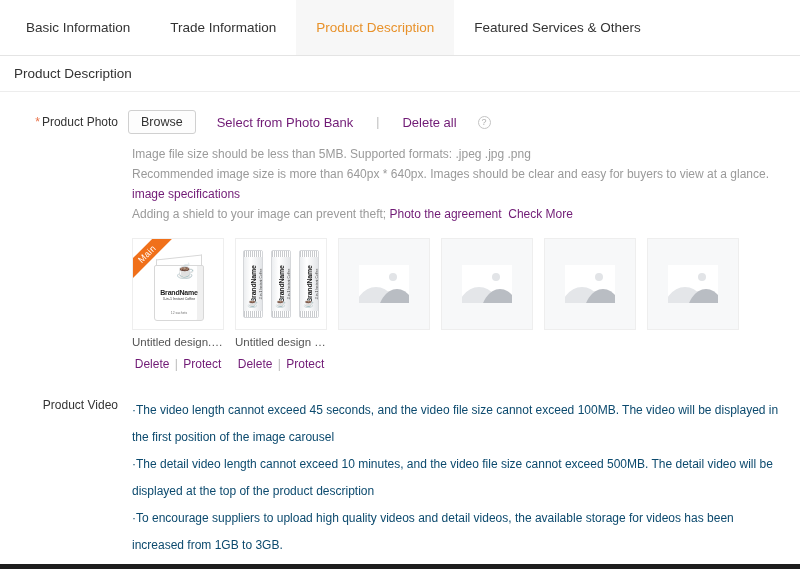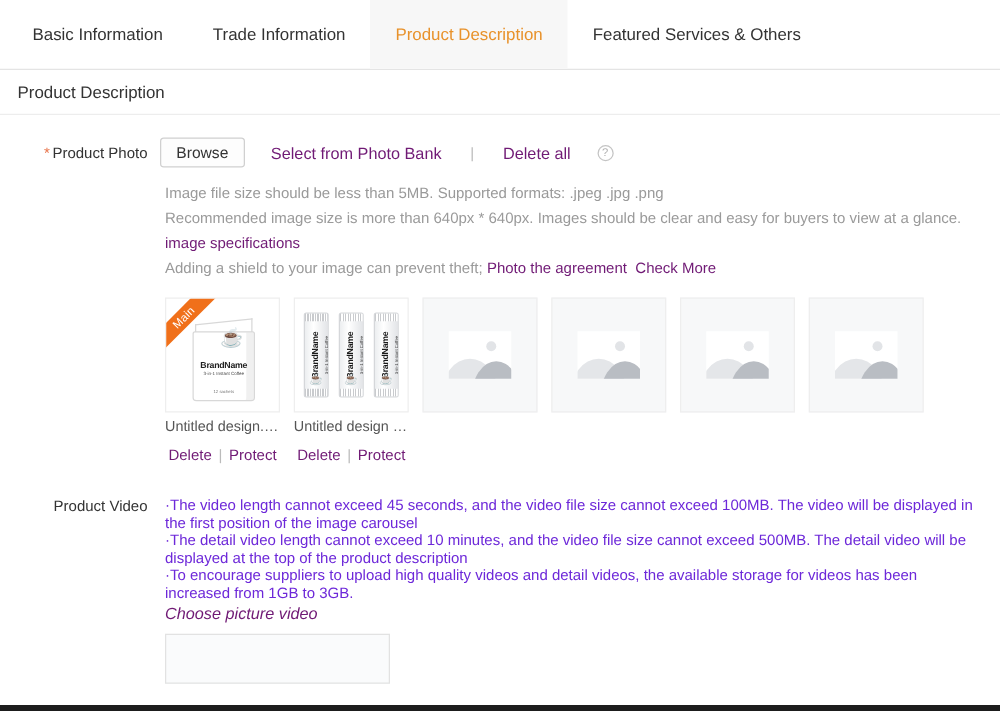--- a/index.html
+++ b/index.html
@@ -368,22 +368,22 @@
     font-size: 12px;
     white-space: nowrap;
   }
 
   
   .video-row { margin-top: 26px; }
   .video-row .row-label { padding-top: 1px; }
   .bullets { padding-left: 4px; }
   .bullet {
     font-size: 12px;
-    color: #6d28d9;
-    line-height: 14px;
+    color: #0c4a6e;
+    line-height: 27px;
     max-width: 650px;
   }
   .choose-video {
     margin-top: 2px;
     padding-left: 4px;
     font-size: 13px;
     font-style: italic;
   }
   .video-drop {
     margin-top: 9px;

